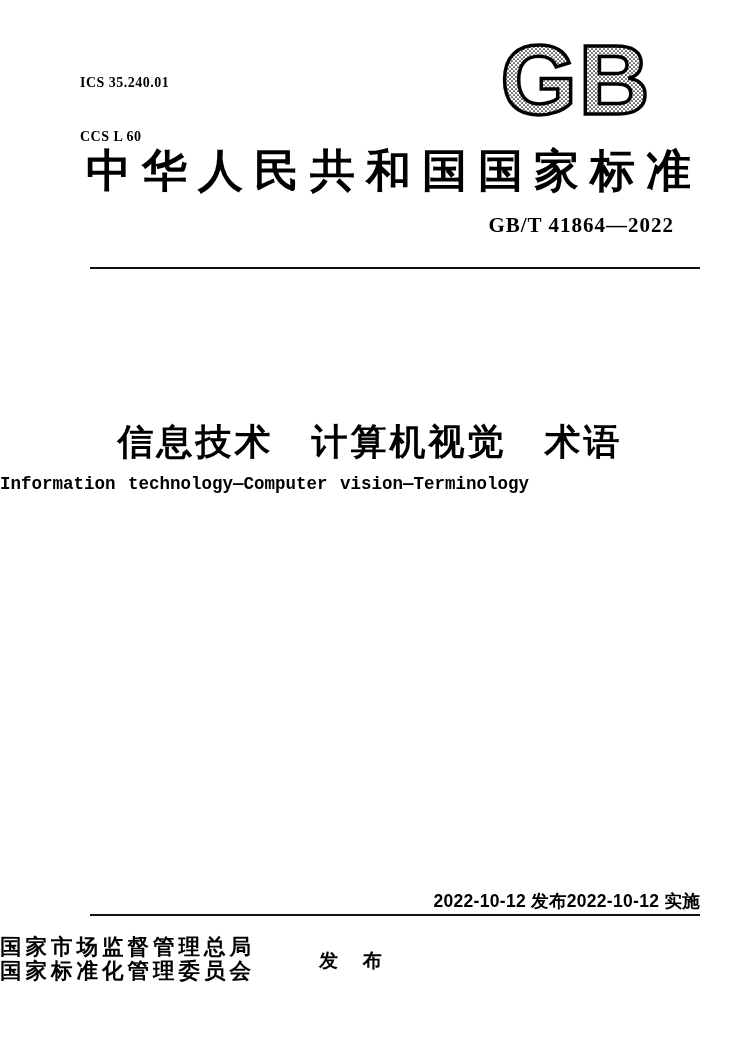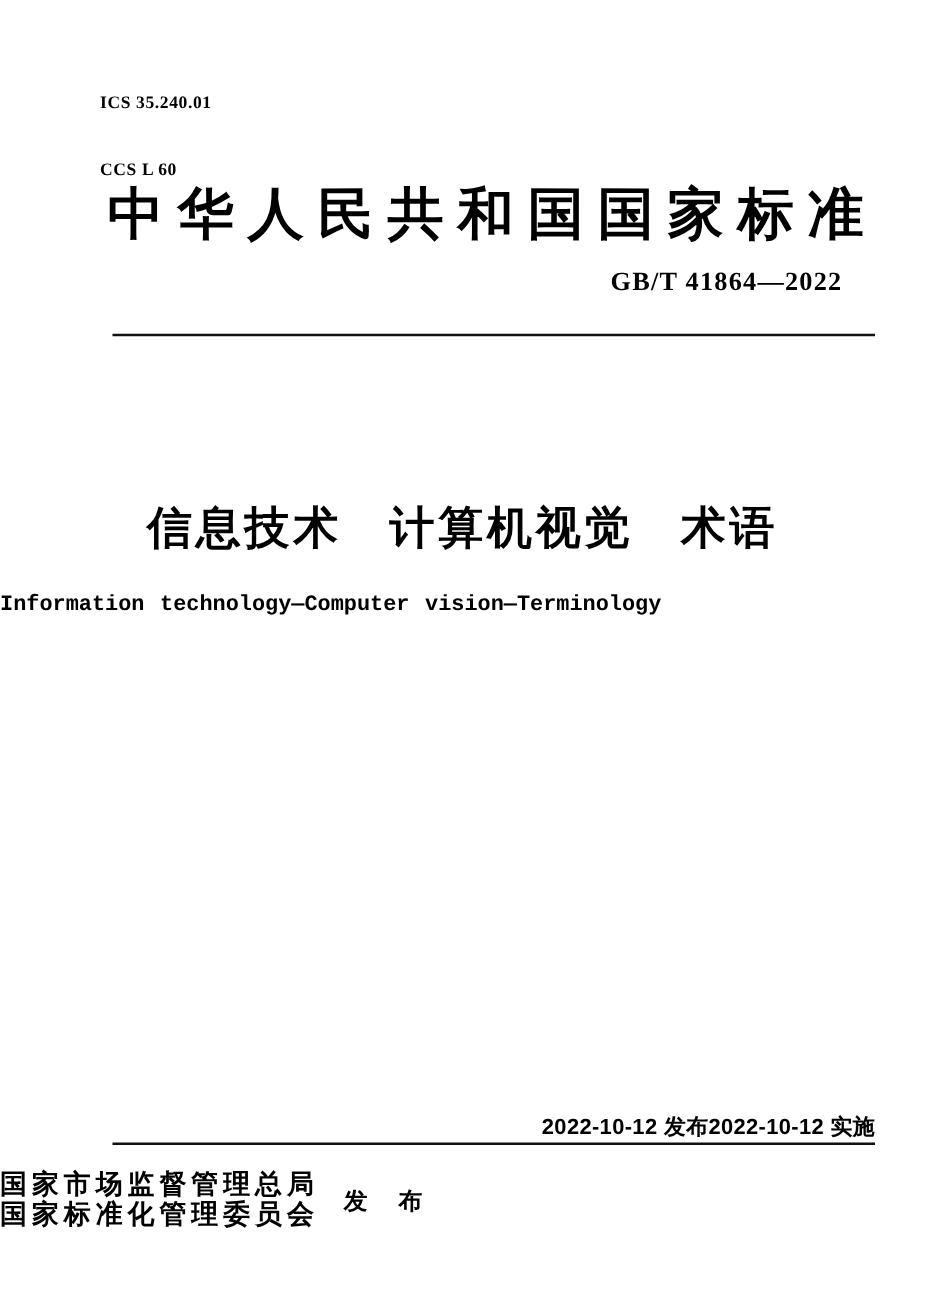--- a/index.html
+++ b/index.html
@@ -64,21 +64,21 @@
     width: 610px;
     height: 2px;
     background: #111;
   }
   .rule-top { top: 267px; }
   .rule-bottom { top: 914px; }
   
   .zh-title {
     position: absolute;
     left: 0;
-    top: 398px;
+    top: 418px;
     width: 740px;
     display: flex;
     justify-content: center;
     gap: 38px;
     font-family: "Liberation Sans", sans-serif;
     font-weight: bold;
     font-size: 36px;
     letter-spacing: 3px;
     white-space: nowrap;
   }
@@ -125,32 +125,45 @@
     line-height: 1.1;
     white-space: nowrap;
   }
   .publish-label {
     font-family: "Liberation Serif", serif;
     font-weight: bold;
     font-size: 19px;
     letter-spacing: 10px;
     white-space: nowrap;
     padding-top: 2px;
+    margin-left: 44px;
   }
 </style>
 </head>
 <body>
 
 <div class="page">
 
   <div class="ics-block">
     <div>ICS 35.240.01</div>
     <div>CCS L 60</div>
   </div>
 
+  <div class="gb-logo">
+    <svg width="162" height="96" viewBox="0 0 162 96" xmlns="http://www.w3.org/2000/svg">
+      <defs>
+        <pattern id="halftone" width="4" height="4" patternUnits="userSpaceOnUse">
+          <rect width="4" height="4" fill="#ffffff"></rect>
+          <circle cx="1" cy="1" r="0.85" fill="#000000"></circle>
+          <circle cx="3" cy="3" r="0.85" fill="#000000"></circle>
+        </pattern>
+      </defs>
+      <text x="81" y="82" text-anchor="middle" font-family="Liberation Sans, sans-serif" font-weight="bold" font-size="98" letter-spacing="2" fill="url(#halftone)" stroke="#000000" stroke-width="3.5">GB</text>
+    </svg>
+  </div>
 
   <div class="national-title">中华人民共和国国家标准</div>
 
   <div class="std-number">GB/T 41864—2022</div>
 
   <div class="rule rule-top"></div>
 
   <div class="zh-title">
     <span>信息技术</span>
     <span>计算机视觉</span>

